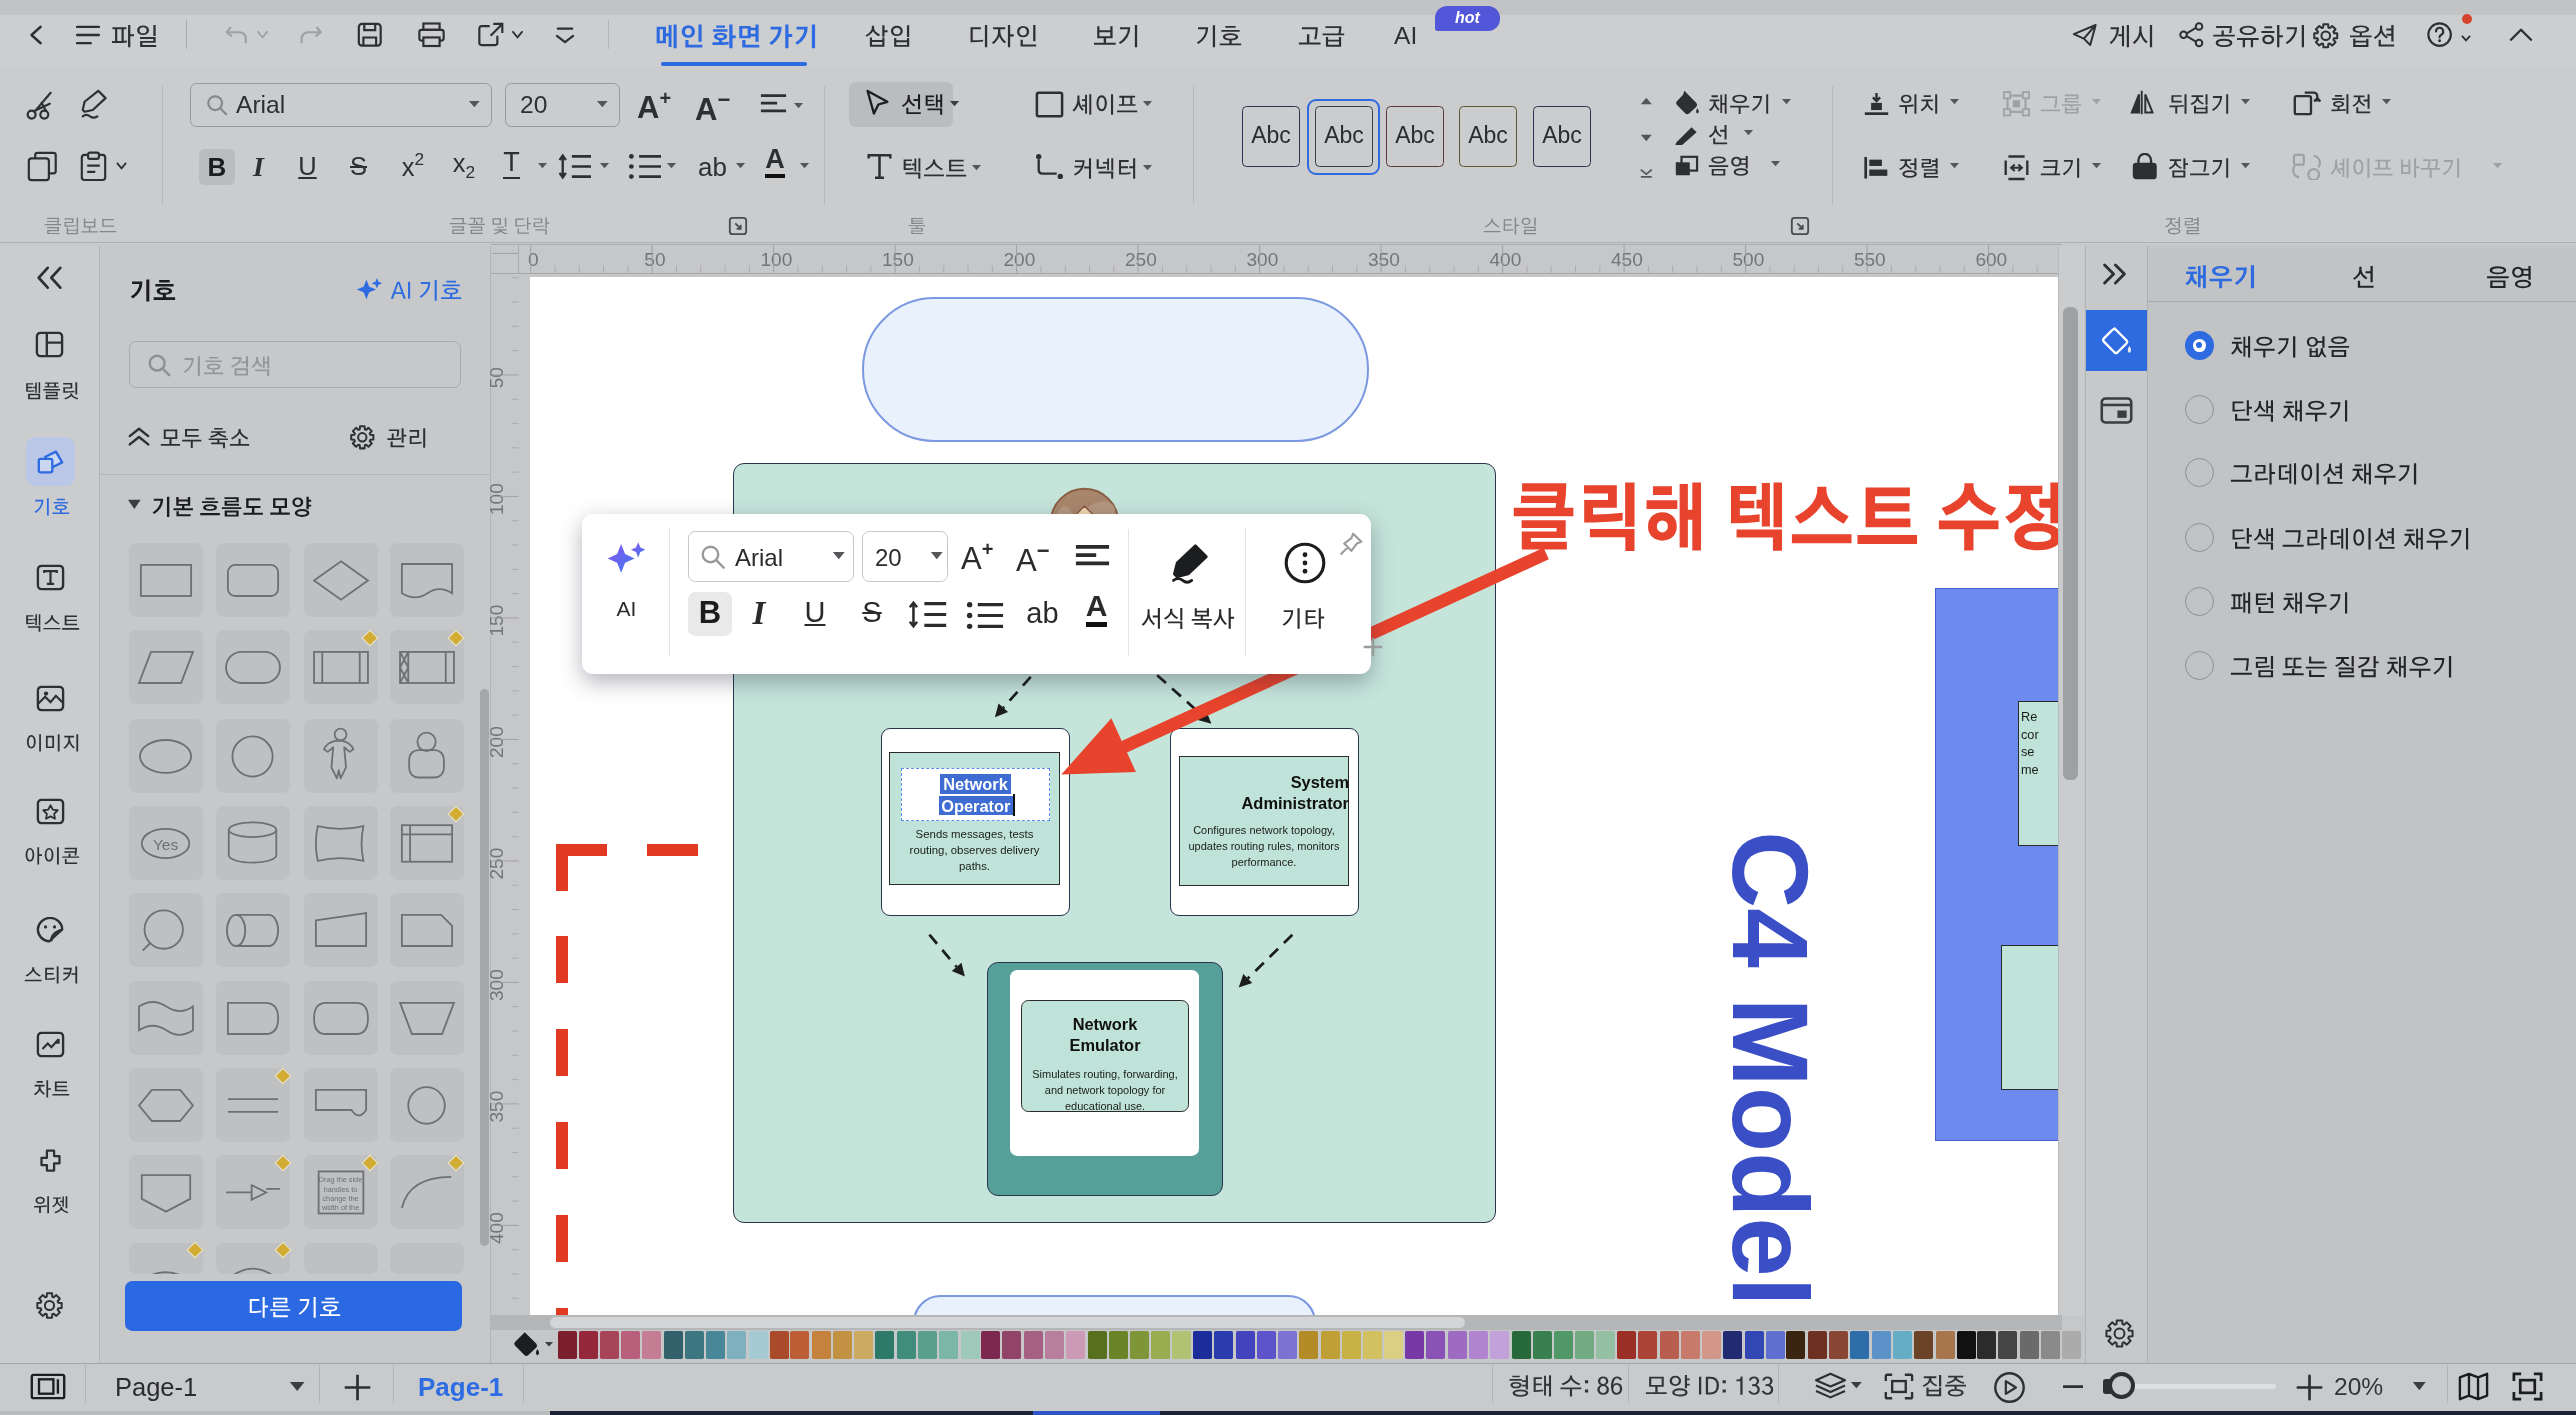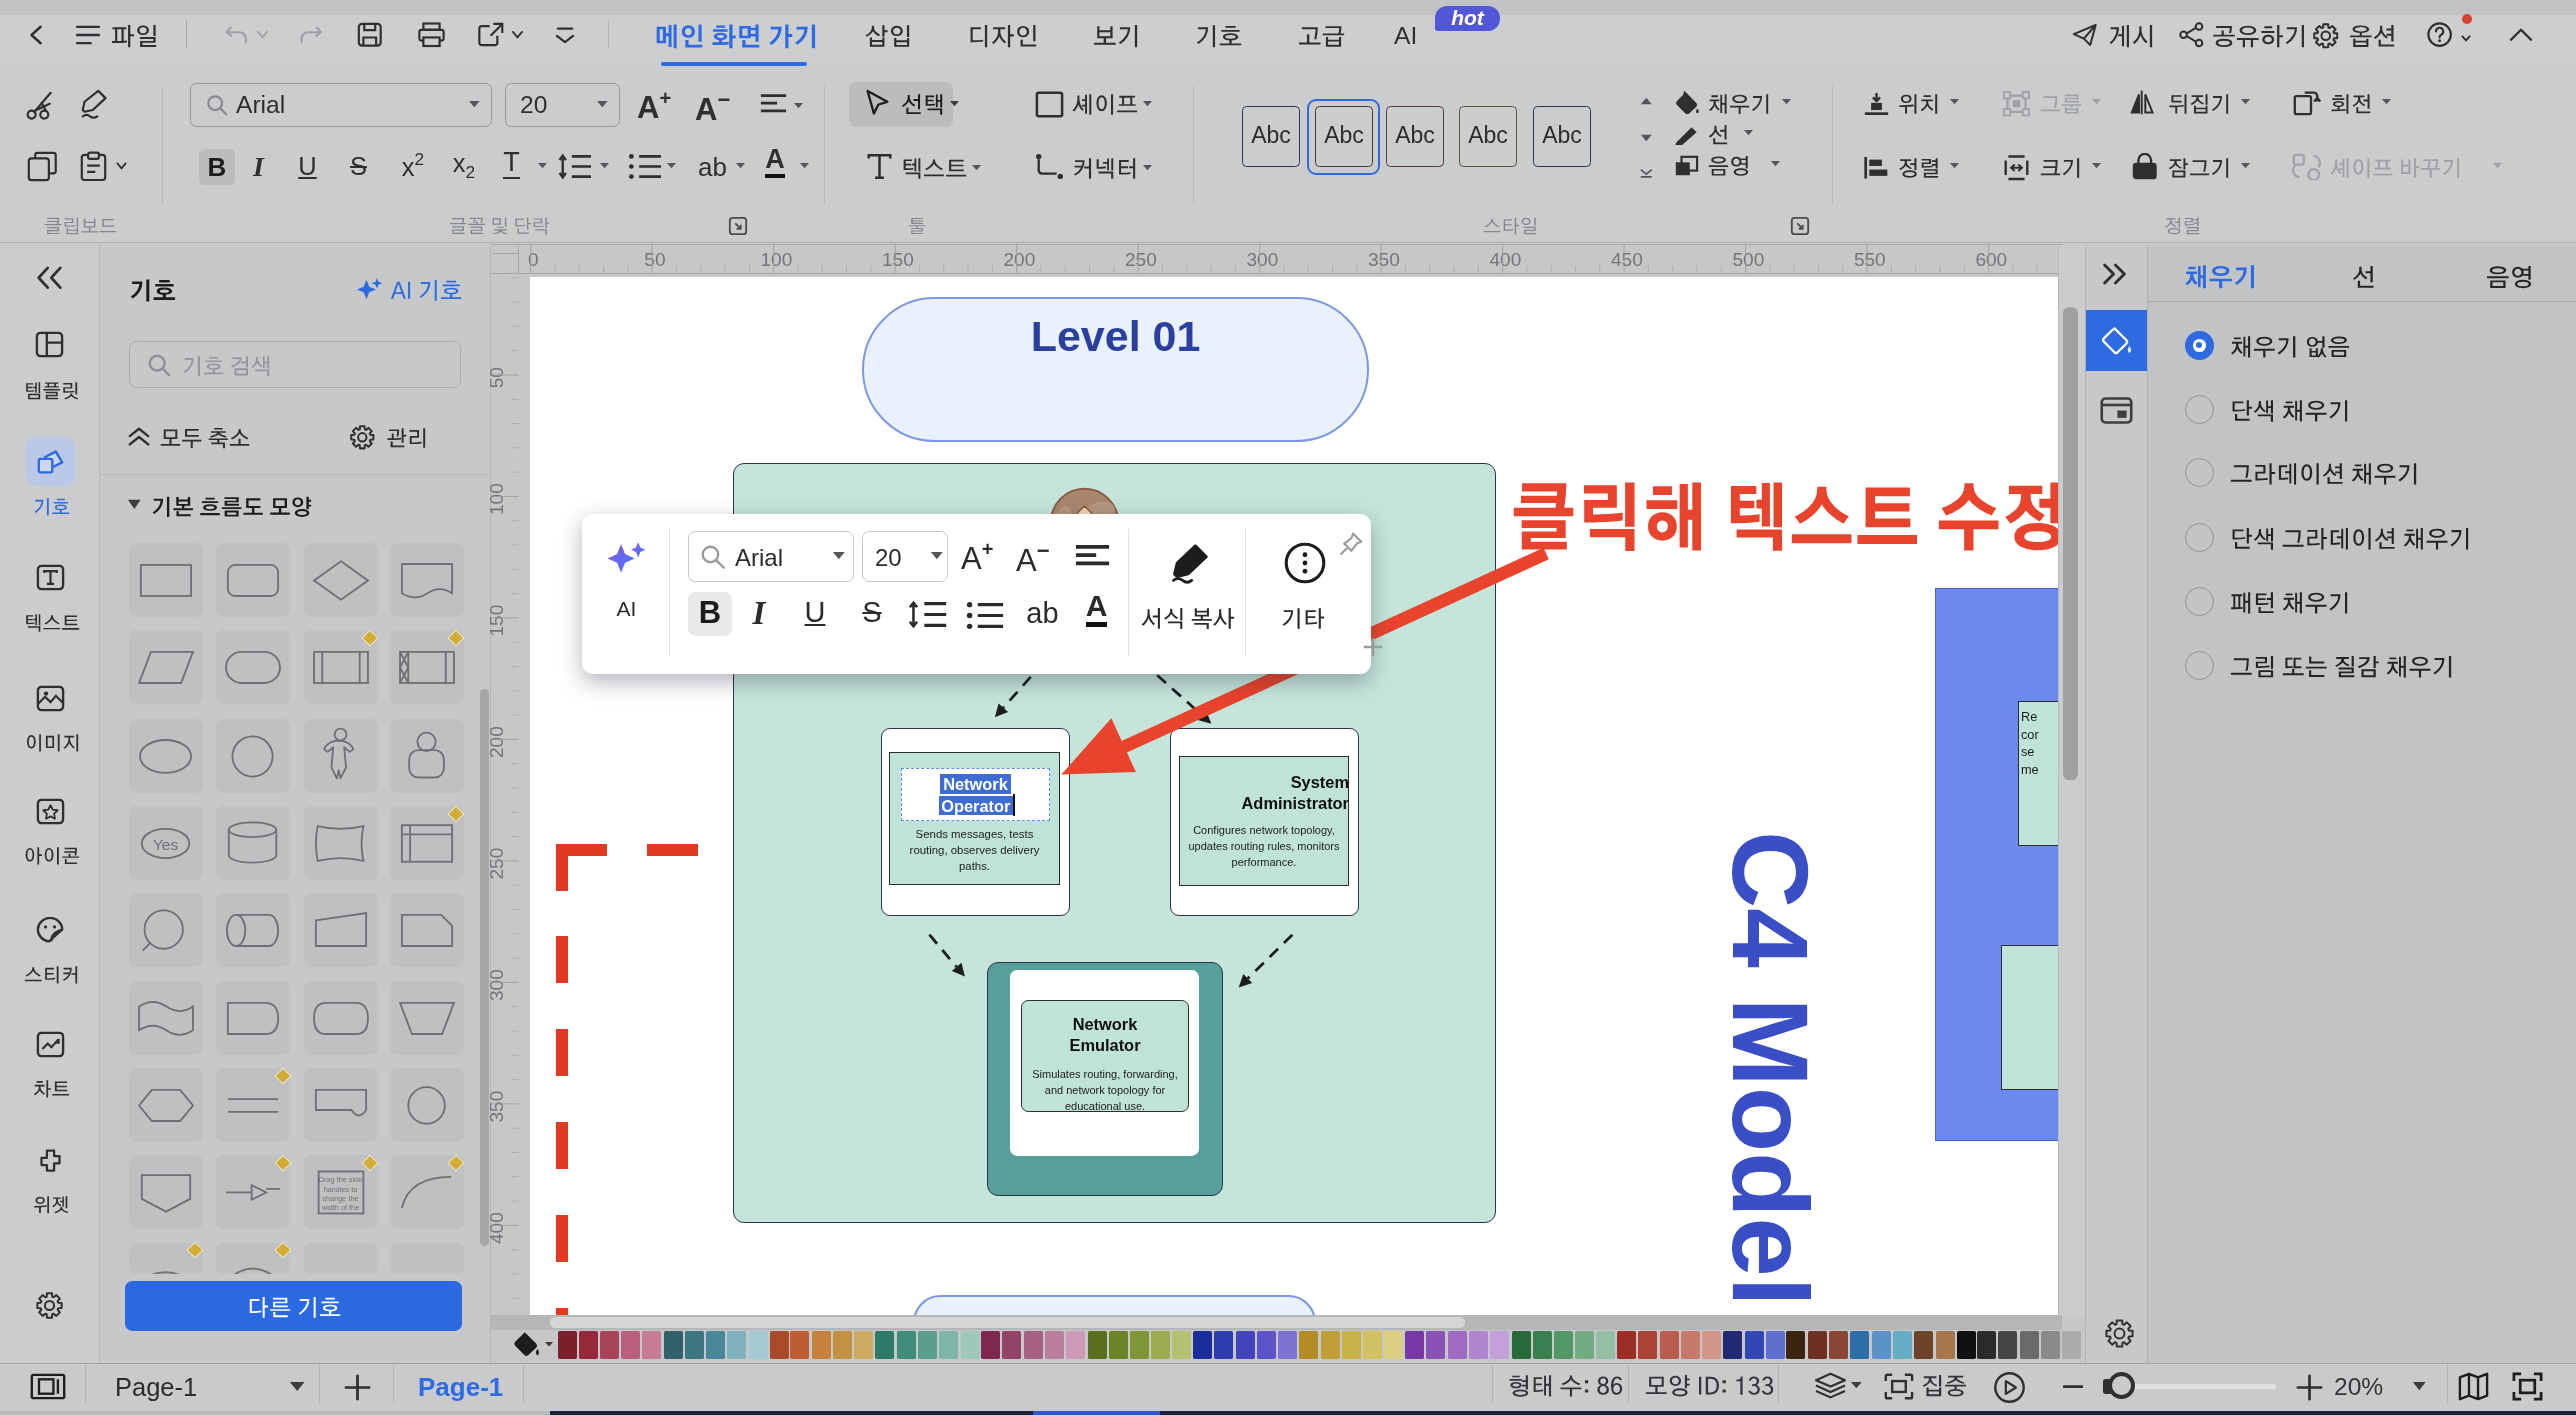--- a/index.html
+++ b/index.html
@@ -63,21 +63,21 @@
     <svg style="position:absolute;left:1092px;top:25px;overflow:visible" width="47" height="28" viewBox="-1 -22.1 51.6 30.8">
       <path d="M1.1 -0.4L1.1 -2.5L11.8 -2.5L11.8 -8.8L14.4 -8.8L14.4 -2.5L25.0 -2.5L25.0 -0.4L1.1 -0.4ZM4.7 -7.4L4.7 -20.6L7.1 -20.6L7.1 -16.2L19.1 -16.2L19.1 -20.6L21.6 -20.6L21.6 -7.4L4.7 -7.4ZM7.1 -9.6L19.1 -9.6L19.1 -14.1L7.1 -14.1L7.1 -9.6ZM46.1 2.4L46.1 -22.0L48.6 -22.0L48.6 2.4L46.1 2.4ZM28.3 -2.7Q32.9 -5.5 35.6 -9.6Q38.3 -13.6 38.4 -17.4L29.7 -17.4L29.7 -19.7L41.0 -19.7Q41.0 -8.3 30.1 -1.1L28.3 -2.7Z" fill="#2e2f31" transform="scale(1.0 1)"></path>
     </svg>
     <svg style="position:absolute;left:1194px;top:25px;overflow:visible" width="49" height="28" viewBox="-1 -22.1 54.2 30.8">
       <path d="M19.8 2.4L19.8 -22.0L22.3 -22.0L22.3 2.4L19.8 2.4ZM2.1 -2.7Q6.6 -5.5 9.4 -9.6Q12.1 -13.6 12.1 -17.4L3.4 -17.4L3.4 -19.7L14.7 -19.7Q14.7 -8.3 3.8 -1.1L2.1 -2.7ZM27.4 0.3L27.4 -1.8L38.1 -1.8L38.1 -6.1L40.7 -6.1L40.7 -1.8L51.2 -1.8L51.2 0.3L27.4 0.3ZM33.7 -19.1L33.7 -21.2L45.1 -21.2L45.1 -19.1L33.7 -19.1ZM29.3 -14.7L29.3 -16.7L49.5 -16.7L49.5 -14.7L29.3 -14.7ZM30.9 -9.1Q30.9 -11.0 33.2 -12.0Q35.5 -13.0 39.4 -13.0Q43.1 -13.0 45.5 -12.0Q47.9 -11.0 47.9 -9.0Q47.9 -7.1 45.5 -6.1Q43.1 -5.1 39.4 -5.1Q35.6 -5.1 33.2 -6.1Q30.9 -7.1 30.9 -9.1ZM33.6 -9.1Q33.6 -6.9 39.4 -6.9Q45.1 -6.9 45.1 -9.1Q45.1 -11.1 39.4 -11.1Q33.6 -11.1 33.6 -9.1Z" fill="#2e2f31" transform="scale(1.0 1)"></path>
     </svg>
     <svg style="position:absolute;left:1297px;top:25px;overflow:visible" width="49" height="28" viewBox="-1 -22.1 54.2 30.8">
       <path d="M1.1 -0.7L1.1 -2.9L10.0 -2.9L10.0 -11.9L12.6 -11.9L12.6 -2.9L25.0 -2.9L25.0 -0.7L1.1 -0.7ZM4.4 -17.6L4.4 -19.8L22.0 -19.8Q22.0 -12.9 20.5 -6.3L18.0 -6.3Q18.7 -9.2 19.1 -12.4Q19.5 -15.5 19.5 -17.6L4.4 -17.6ZM31.0 1.9L31.0 -8.8L33.4 -8.8L33.4 -5.9L45.4 -5.9L45.4 -8.8L47.8 -8.8L47.8 1.9L31.0 1.9ZM33.4 -0.3L45.4 -0.3L45.4 -3.8L33.4 -3.8L33.4 -0.3ZM27.4 -10.8L27.4 -12.9L51.2 -12.9L51.2 -10.8L27.4 -10.8ZM30.5 -18.8L30.5 -20.9L48.1 -20.9Q48.1 -19.3 47.9 -16.8Q47.6 -14.4 47.1 -12.6L44.7 -12.6Q45.1 -14.2 45.4 -16.0Q45.7 -17.8 45.7 -18.8L30.5 -18.8Z" fill="#2e2f31" transform="scale(1.0 1)"></path>
     </svg>
     <div style="position:absolute;left:1394px;top:22px;width:45px;height:27px;"><span style="font-size:24.6px;color:#2e2f31">AI</span></div>
-    <div style="position:absolute;left:1435px;top:5.5px;width:65px;height:25.5px;background:#5157d8;border-radius:12px 12px 12px 2.7px;text-align:center"><span style="font-style:italic;font-weight:bold;font-size:21px;color:#fff;line-height:24px">hot</span></div>
+    <div style="position:absolute;left:1435px;top:5.5px;width:65px;height:25.5px;background:#5157d8;border-radius:12px 12px 12px 2.7px;text-align:center"><span style="font-style:italic;font-weight:bold;font-size:16px;color:#fff;line-height:24px">hot</span></div>
     <svg style="position:absolute;left:2072px;top:23px;" width="25.5" height="24" viewBox="0 0 28 26" fill="none">
       <path d="M2 12 L26 2 L20 24 L13 17 Z M13 17 L26 2" stroke="#2e2f31" stroke-width="2.2" stroke-linejoin="round"></path>
     </svg>
     <svg style="position:absolute;left:2107px;top:25px;overflow:visible" width="47" height="28" viewBox="-1 -22.1 51.6 30.8">
       <path d="M20.7 2.4L20.7 -22.0L23.1 -22.0L23.1 2.4L20.7 2.4ZM11.4 -9.6L11.4 -12.0L15.4 -12.0L15.4 -21.4L17.7 -21.4L17.7 1.3L15.4 1.3L15.4 -9.6L11.4 -9.6ZM1.9 -2.7Q5.7 -5.8 7.6 -9.8Q9.5 -13.7 9.5 -17.4L2.9 -17.4L2.9 -19.6L12.2 -19.6Q12.2 -8.5 3.8 -1.2L1.9 -2.7ZM46.1 2.4L46.1 -22.0L48.6 -22.0L48.6 2.4L46.1 2.4ZM27.3 -2.8Q28.6 -3.9 29.8 -5.2Q31.0 -6.5 32.1 -8.2Q33.2 -10.0 33.8 -12.2Q34.5 -14.5 34.5 -16.9L34.5 -20.7L36.9 -20.7L36.9 -16.9Q36.9 -14.6 37.6 -12.4Q38.3 -10.1 39.5 -8.4Q40.6 -6.8 41.6 -5.6Q42.7 -4.5 43.7 -3.6L42.0 -2.0Q40.4 -3.2 38.5 -5.7Q36.6 -8.3 35.8 -10.7Q35.1 -8.2 33.2 -5.5Q31.2 -2.9 29.2 -1.2L27.3 -2.8Z" fill="#2e2f31" transform="scale(1.0 1)"></path>
     </svg>
     <svg style="position:absolute;left:2179px;top:22px;" width="25.5" height="25.5" viewBox="0 0 28 28" fill="none">
       <circle cx="22" cy="5" r="3.6" stroke="#2e2f31" stroke-width="2.2"></circle>
       <circle cx="5" cy="14" r="3.6" stroke="#2e2f31" stroke-width="2.2"></circle>
       <circle cx="22" cy="23" r="3.6" stroke="#2e2f31" stroke-width="2.2"></circle>
@@ -763,21 +763,20 @@
       <path d="M562 1320.7799999999997 h8" stroke="#a8a9ab" stroke-width="1"></path>
       <text x="0" y="0" font-size="21" fill="#737578" text-anchor="middle" font-family="Liberation Sans" transform="translate(553 1350.5) rotate(-90)">400</text>
       <path d="M541 1347.5 h29" stroke="#9d9ea0" stroke-width="1"></path>
       <path d="M562 1374.22 h8" stroke="#a8a9ab" stroke-width="1"></path>
       <path d="M562 1400.94 h8" stroke="#a8a9ab" stroke-width="1"></path>
       <path d="M562 1427.66 h8" stroke="#a8a9ab" stroke-width="1"></path>
       <path d="M562 1454.38 h8" stroke="#a8a9ab" stroke-width="1"></path>
     </svg>
     <div style="position:absolute;left:530px;top:277px;width:1532px;height:1038px;background:#ffffff;overflow:hidden">
       <div style="position:absolute;left:332px;top:20px;width:507px;height:145px;background:#e9f1fd;border:2.7px solid #7b99e0;border-radius:73px"></div>
-      <div style="position:absolute;left:332px;top:35px;width:507px;height:51px;text-align:center"><span style="font-size:43px;font-weight:bold;color:#2b3f9f">Level 01</span></div>
       <div style="position:absolute;left:203px;top:186px;width:763px;height:760px;background:#c5e5db;border:1.8px solid #2a3350;border-radius:11px"></div>
       <svg style="position:absolute;left:518px;top:209px" width="73" height="31" viewBox="0 0 80 34" fill="none">
 <circle cx="40" cy="40" r="37" fill="#a8866c" stroke="#8a5c42" stroke-width="2"></circle>
 <ellipse cx="56" cy="30" rx="18" ry="12" fill="#b5977f" transform="rotate(-20 56 30)"></ellipse>
 <ellipse cx="17" cy="36" rx="9" ry="14" fill="#b5977f" transform="rotate(14 17 36)"></ellipse>
 <path d="M40 22 L62 44 H18 Z" fill="#f2d7b0" stroke="#8a5c42" stroke-width="1.6"></path>
 </svg>
       <div style="position:absolute;left:26px;top:567px;width:12px;height:47px;background:#e13a22"></div>
       <div style="position:absolute;left:26px;top:659px;width:12px;height:47px;background:#e13a22"></div>
       <div style="position:absolute;left:26px;top:752px;width:12px;height:47px;background:#e13a22"></div>

